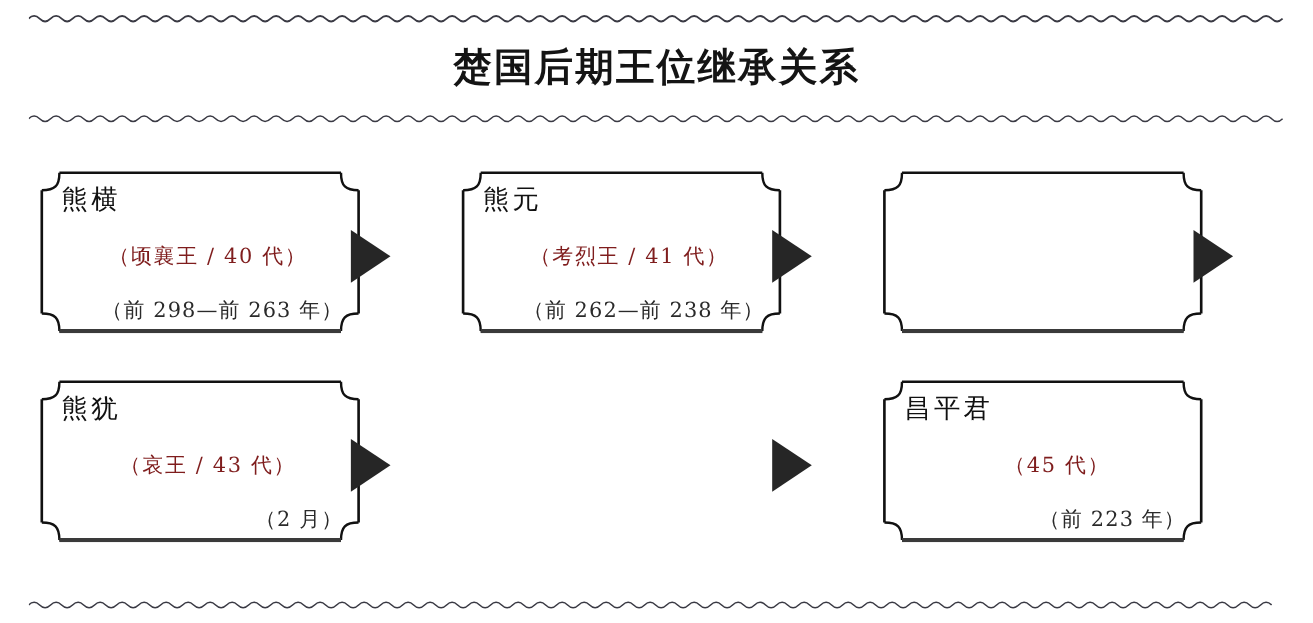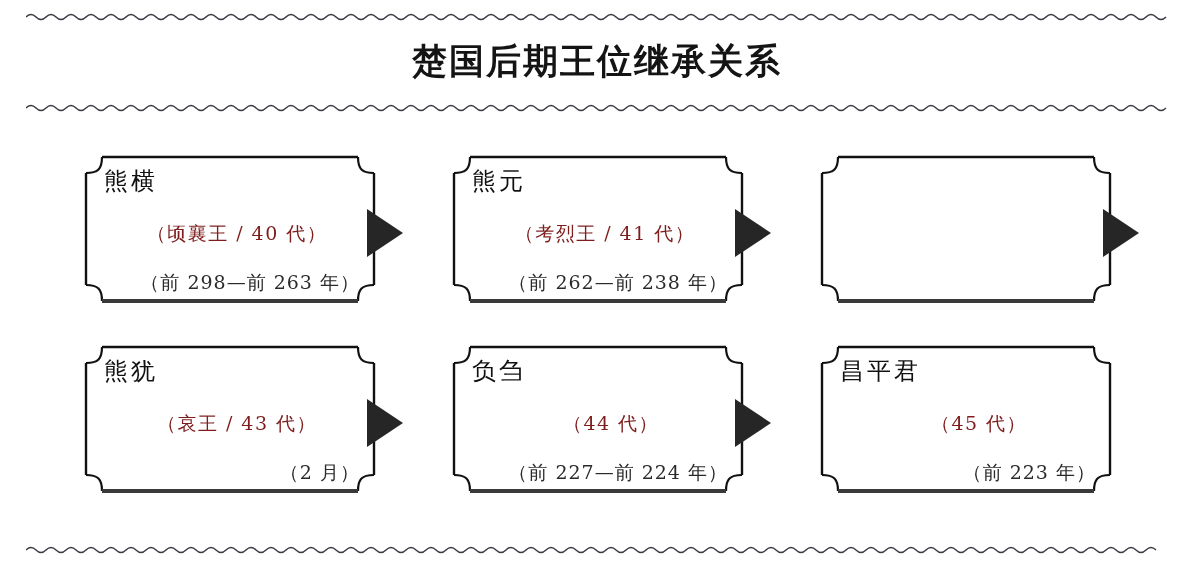--- a/index.html
+++ b/index.html
@@ -63,23 +63,23 @@
     display: flex;
     align-items: flex-start;
   }
   .row-1 { top: 155px; }
   .row-2 { top: 345px; }
 
   .slot {
     position: relative;
     width: 355px;
     height: 155px;
-    margin-left: 13px;
-  }
-  .slot:first-child { margin-left: 84px; }
+    margin-left: 28px;
+  }
+  .slot:first-child { margin-left: 36px; }
 
   
   .card {
     position: absolute;
     left: 0;
     top: 0;
     width: 292px;
     height: 148px;
     box-sizing: border-box;
     background: #ffffff;
@@ -274,41 +274,20 @@
         </div>
       </div>
       <div class="arrow">
         <svg width="40" height="52" viewBox="0 0 40 52" xmlns="http://www.w3.org/2000/svg">
           <path d="M2 2 L38 26 L2 50 Z" fill="#262626"></path>
         </svg>
       </div>
     </div>
 
     <div class="slot">
-      <div class="card">
-        <div class="frame">
-          <svg width="292" height="148" viewBox="0 0 292 148" xmlns="http://www.w3.org/2000/svg">
-            <path d="M2 16 q 0 -14 14 -14 L276 2 q 14 0 14 14 L290 132 q 0 14 -14 14 L16 146 q -14 0 -14 -14 Z" fill="#ffffff" stroke="#111111" stroke-width="2.4"></path>
-            <path d="M2 18 C 2 6, 6 2, 18 2" fill="#ffffff" stroke="#ffffff" stroke-width="5"></path>
-            <path d="M2 18 C 14 18, 18 14, 18 2" fill="none" stroke="#111111" stroke-width="2.2"></path>
-            <path d="M290 18 C 290 6, 286 2, 274 2" fill="#ffffff" stroke="#ffffff" stroke-width="5"></path>
-            <path d="M290 18 C 278 18, 274 14, 274 2" fill="none" stroke="#111111" stroke-width="2.2"></path>
-            <path d="M2 130 C 2 142, 6 146, 18 146" fill="#ffffff" stroke="#ffffff" stroke-width="5"></path>
-            <path d="M2 130 C 14 130, 18 134, 18 146" fill="none" stroke="#111111" stroke-width="2.2"></path>
-            <path d="M290 130 C 290 142, 286 146, 274 146" fill="#ffffff" stroke="#ffffff" stroke-width="5"></path>
-            <path d="M290 130 C 278 130, 274 134, 274 146" fill="none" stroke="#111111" stroke-width="2.2"></path>
-            <line x1="18" y1="146" x2="274" y2="146" stroke="#3a3a3a" stroke-width="4"></line>
-          </svg>
-        </div>
-        <div class="card-body">
-          <div class="line-name">负刍</div>
-          <div class="line-title center-tight">（44 代）</div>
-          <div class="line-years">（前 227—前 224 年）</div>
-        </div>
-      </div>
       <div class="arrow">
         <svg width="40" height="52" viewBox="0 0 40 52" xmlns="http://www.w3.org/2000/svg">
           <path d="M2 2 L38 26 L2 50 Z" fill="#262626"></path>
         </svg>
       </div>
     </div>
 
     <div class="slot">
       <div class="card">
         <div class="frame">

